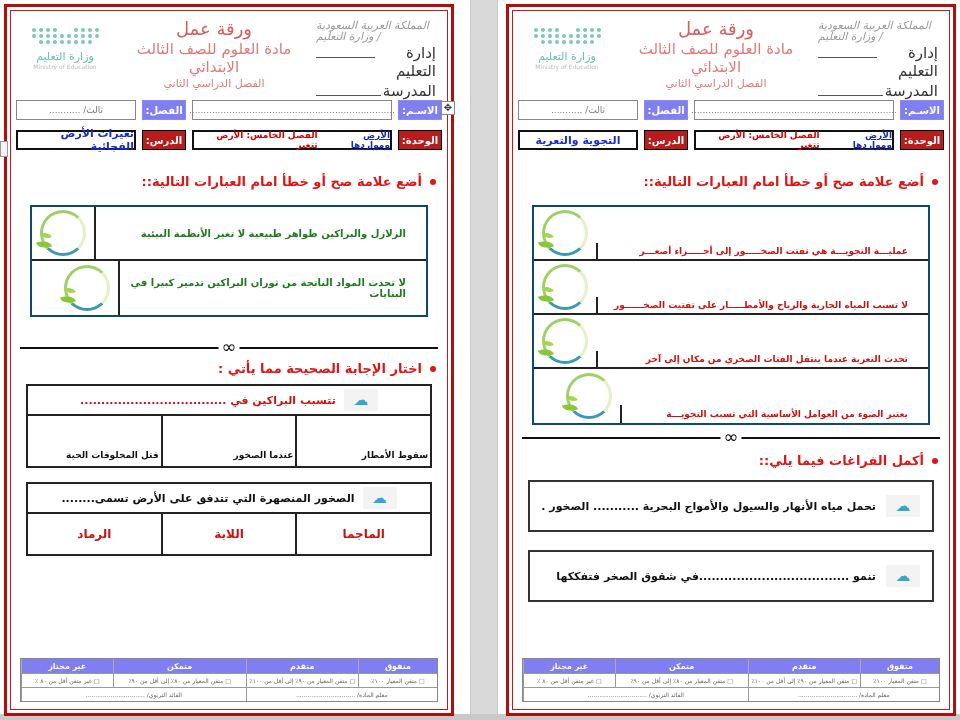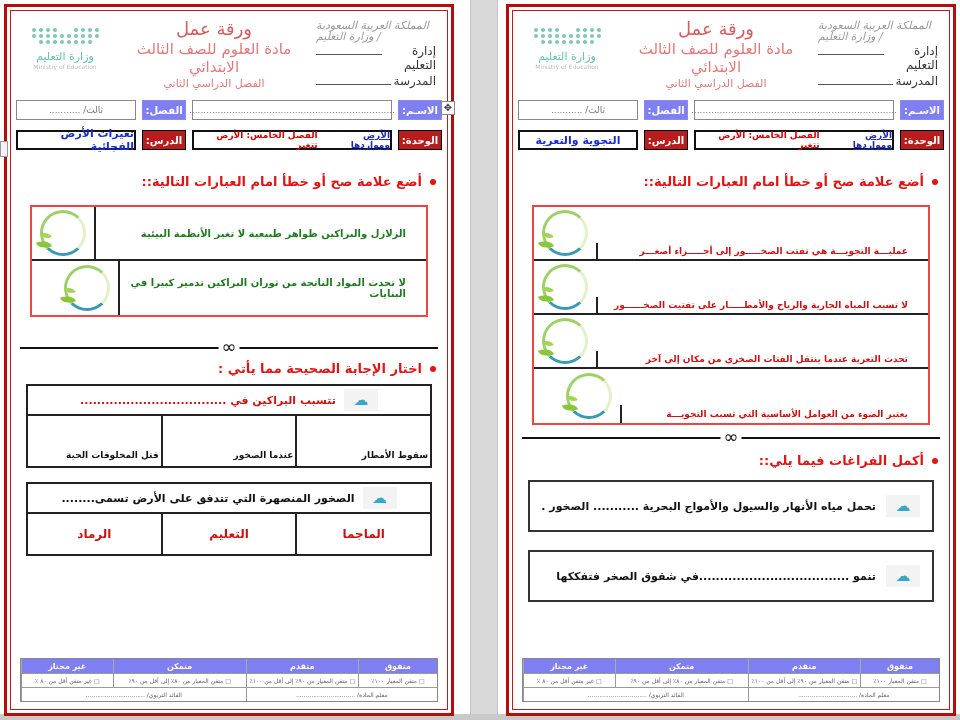--- a/index.html
+++ b/index.html
@@ -12,21 +12,21 @@
   .page.left { left: 4px; }
   .page.right { left: 506px; }
   .frame-outer { position: absolute; inset: 0; border: 3px solid #b30d0d; }
   .frame-inner { position: absolute; inset: 6px; border: 1px solid #c51a1a; }
   .content { position: absolute; inset: 10px 12px 8px 12px; direction: rtl; }
 
   
   .hdr { position: relative; height: 80px; }
   .hdr-right { position: absolute; right: 6px; top: 6px; width: 120px; text-align: right; }
   .kingdom { font-family: "DejaVu Serif", serif; font-size: 11px; color: #9a9a9a; line-height: 11px; text-align: left; font-style: italic; }
-  .hdr-line { font-size: 12px; color: #333; margin-top: 2px; display: flex; gap: 2px; align-items: baseline; }
+  .hdr-line { font-size: 15px; color: #333; margin-top: 2px; display: flex; gap: 2px; align-items: baseline; }
   .hdr-line .blank { display: inline-block; width: 75px; border-bottom: 1px solid #555; height: 9px; }
   .hdr-center { position: absolute; left: 110px; right: 140px; top: 4px; text-align: center; }
   .t1 { font-size: 18px; color: #d95c5c; line-height: 22px; }
   .t2 { font-size: 15px; color: #e07a7a; line-height: 18px; }
   .t3 { font-size: 11px; color: #e07a7a; line-height: 16px; }
   .hdr-left { position: absolute; left: 4px; top: 14px; width: 90px; text-align: center; }
   .dots { display: grid; grid-template-columns: repeat(10, 5px); gap: 2px; justify-content: center; margin-bottom: 6px; }
   .dots span { width: 4px; height: 4px; border-radius: 50%; background: #7cc7b6; }
   .dots span.o { opacity: 0; }
   .moe { font-size: 11px; color: #66c0b0; }
@@ -38,21 +38,21 @@
   .box-grey { border: 1px solid #888; font-size: 9px; color: #777; display: flex; align-items: center; justify-content: center; }
   .lbl-dk { background: #b91c1c; color: #fff; font-size: 10px; font-weight: bold; display: flex; align-items: center; justify-content: center; border: 1px solid #000; }
   .box-blk { border: 2px solid #111; font-size: 9px; display: flex; align-items: center; justify-content: center; gap: 4px; font-weight: bold; }
   .unit-a { color: #1a2bb0; text-decoration: underline; }
   .unit-b { color: #d60000; }
   .lesson { color: #1a2bd0; font-size: 11px; font-weight: bold; }
 
   
   .sec-title { margin-top: 24px; font-size: 13px; font-weight: bold; color: #e01515; display: flex; align-items: center; gap: 8px; padding-right: 6px; }
   .bullet { width: 6px; height: 6px; border-radius: 50%; background: #e01515; }
-  .tf { margin: 16px 14px 0 14px; border: 2px solid #ef4444; }
+  .tf { margin: 16px 14px 0 14px; border: 2px solid #0c4a6e; }
   .tf-row { display: flex; height: 54px; border-bottom: 2px solid #222; }
   .tf-row:last-child { border-bottom: none; padding-left: 24px; }
   .tf-text { flex: 1; display: flex; align-items: center; padding-right: 20px; font-size: 10px; font-weight: bold; border-left: 2px solid #222; }
   .tf-text.green { color: #1f7a1f; }
   .tf-text.red { color: #cc1111; font-size: 9px; margin-top: 36px; }
   .tf-icon { width: 62px; display: flex; align-items: center; justify-content: center; }
   .ring { width: 46px; height: 46px; border-radius: 50%; border: 3px solid #9ed06a; border-right-color: #e2f1c8; border-bottom-color: #3a9ab4; position: relative; }
   .leaf { position: absolute; left: -6px; bottom: 4px; width: 14px; height: 9px; background: #8ac63a; border-radius: 0 100% 0 100%; transform: rotate(-20deg); }
   .leaf.l2 { bottom: 14px; left: -2px; width: 10px; height: 7px; background: #a4d452; }
 
@@ -214,21 +214,21 @@
           <div class="mc-opt">قتل المخلوقات الحية</div>
         </div>
       </div>
       <div class="mc" style="margin-top:14px">
         <div class="mc-q blk">
             <span class="cloud">☁</span>
             <span>الصخور المنصهرة التي تتدفق على الأرض تسمى........</span>
           </div>
         <div class="mc-opts short">
           <div class="mc-opt red">الماجما</div>
-          <div class="mc-opt red">التعليم</div>
+          <div class="mc-opt red">اللابة</div>
           <div class="mc-opt red">الرماد</div>
         </div>
       </div>
 
       <div class="foot">
         <div class="foot-head">
           <div class="w4">متفوق</div>
           <div class="w3">متقدم</div>
           <div class="w2">متمكن</div>
           <div class="w1">غير مجتاز</div>

